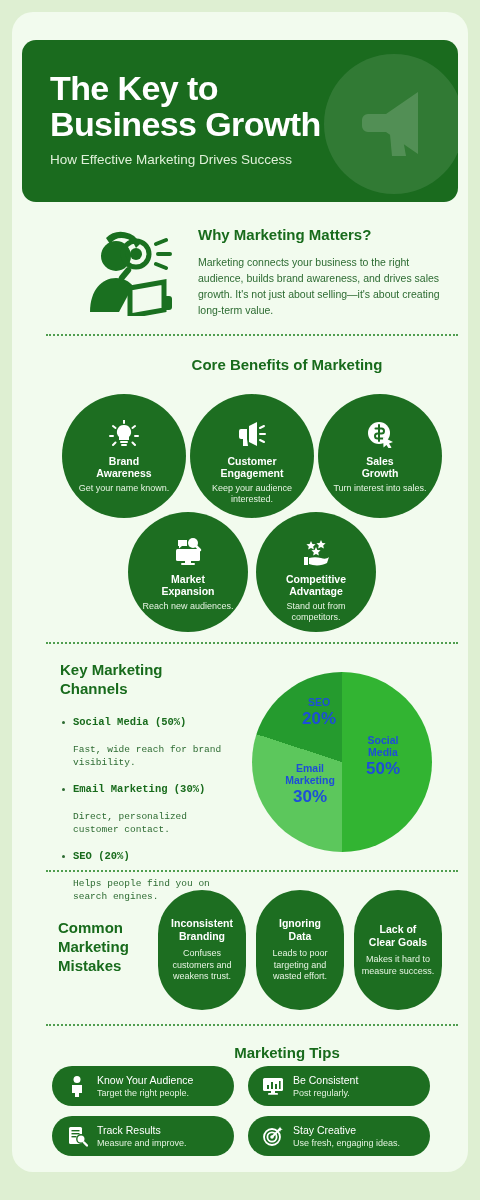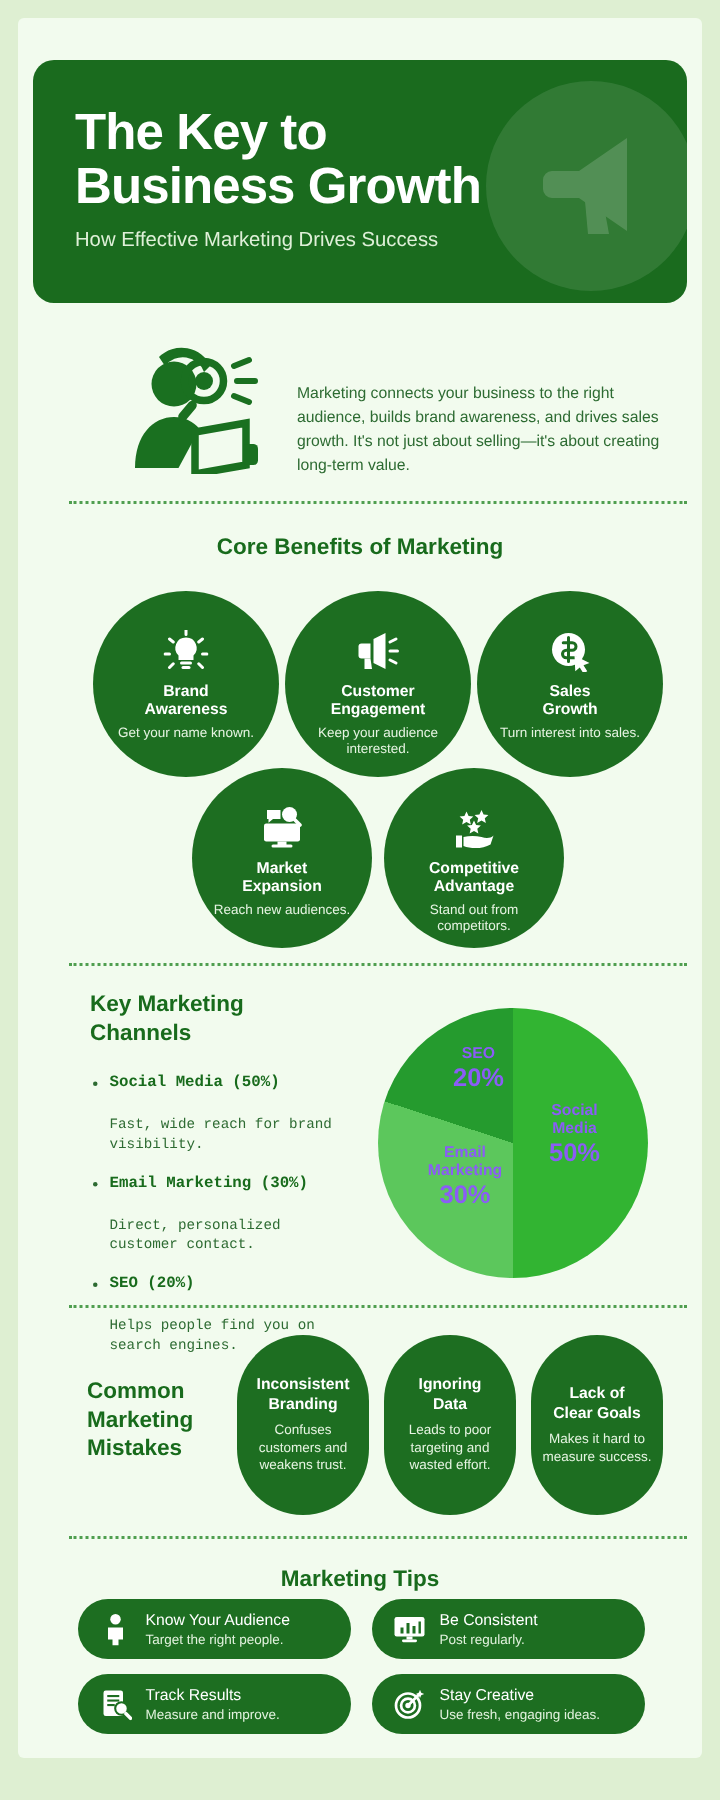--- a/index.html
+++ b/index.html
@@ -5,21 +5,21 @@
   * { margin:0; padding:0; box-sizing:border-box; }
   html,body { width:480px; height:1200px; }
   body {
     background:#deefd2;
     font-family:"Liberation Sans", sans-serif;
     -webkit-font-smoothing:antialiased;
   }
   .page { position:relative; width:480px; height:1200px; background:#deefd2; }
   .card {
     position:absolute; left:12px; top:12px; width:456px; height:1160px;
-    background:#f2fbee; border-radius:4px; overflow:hidden;
+    background:#f2fbee; border-radius:21px; overflow:hidden;padding-left:47px;
   }
 
   
   .header {
     position:absolute; left:10px; top:28px; width:436px; height:162px;
     background:#1a6b1e; border-radius:14px; overflow:hidden;
   }
   .hdr-watermark {
     position:absolute; right:-6px; top:14px; width:140px; height:140px;
     border-radius:50%; background:rgba(255,255,255,0.10);
@@ -78,21 +78,21 @@
   .ch-item { position:relative; margin-bottom:14px; padding-left:13px; }
   .ch-item::before {
     content:""; position:absolute; left:2px; top:5px;
     width:3px; height:3px; border-radius:50%; background:#2d6b32;
   }
   .ch-h { color:#186b1c; font-size:10.5px; font-weight:bold; }
   .ch-d { color:#2d6b32; font-size:9.5px; line-height:12.5px; margin-top:16px; }
 
   .pie-wrap { position:absolute; left:240px; top:660px; width:180px; height:180px; }
   .pie { width:180px; height:180px; border-radius:50%; }
-  .pie-lab { position:absolute; text-align:center; color:#8b5cf6; }
+  .pie-lab { position:absolute; text-align:center; color:#1d4ed8; }
   .pie-lab .pl { font-size:10.5px; font-weight:bold; line-height:12px; }
   .pie-lab .pv { font-size:17px; font-weight:bold; line-height:20px; margin-top:1px; }
 
   
   .mis-title {
     position:absolute; left:46px; top:906px; width:120px;
     color:#186b1c; font-size:15px; font-weight:bold; line-height:19px;
   }
   .mis-pill {
     position:absolute; top:878px; width:88px; height:120px;
@@ -142,20 +142,21 @@
       <circle cx="40" cy="32" r="15"></circle>
       <path d="M14 88 c0 -22 12 -34 26 -34 c7 0 13 3 17 8 l-14 26 z"></path>
       <circle cx="60" cy="30" r="13" fill="none" stroke="#1a7020" stroke-width="5"></circle>
       <circle cx="60" cy="30" r="6"></circle>
       <rect x="46" y="42" width="6" height="16" rx="3" transform="rotate(40 49 50)"></rect>
       <path d="M80 20 l10 -4 M82 30 h12 M80 40 l10 4" stroke="#1a7020" stroke-width="4" fill="none" stroke-linecap="round"></path>
       <path d="M54 64 l34 -6 v28 l-34 6 z" fill="none" stroke="#1a7020" stroke-width="5"></path>
       <rect x="86" y="72" width="10" height="14" rx="3"></rect>
     </g>
   </svg>
+  <div class="why-title">Why Marketing Matters?</div>
   <div class="why-body">Marketing connects your business to the right audience, builds brand awareness, and drives sales growth. It's not just about selling—it's about creating long-term value.</div>
 
   <div class="divider" style="top:322px"></div>
 
   <div class="sec-title" style="top:344px">Core Benefits of Marketing</div>
 
   <div class="bcircle" style="left:50px; top:382px; width:124px; height:124px;">
     <svg class="bi" viewBox="0 0 30 28">
       <g fill="#ffffff">
         <path d="M15 5 a7 7 0 0 1 5 12 v3 h-10 v-3 a7 7 0 0 1 5 -12z"></path>

